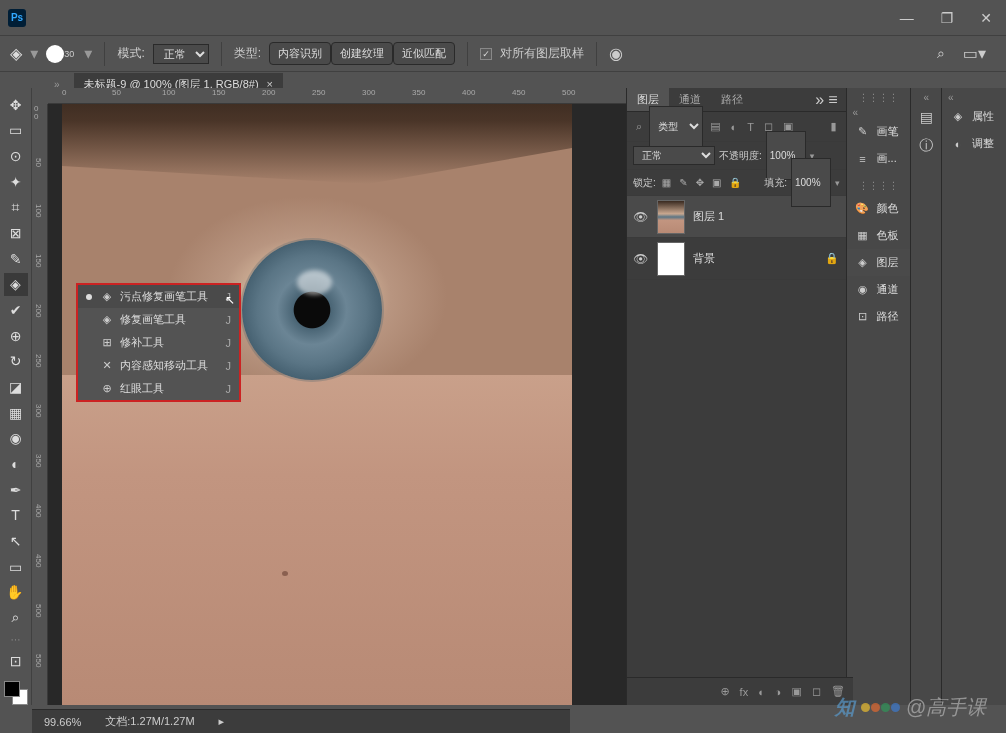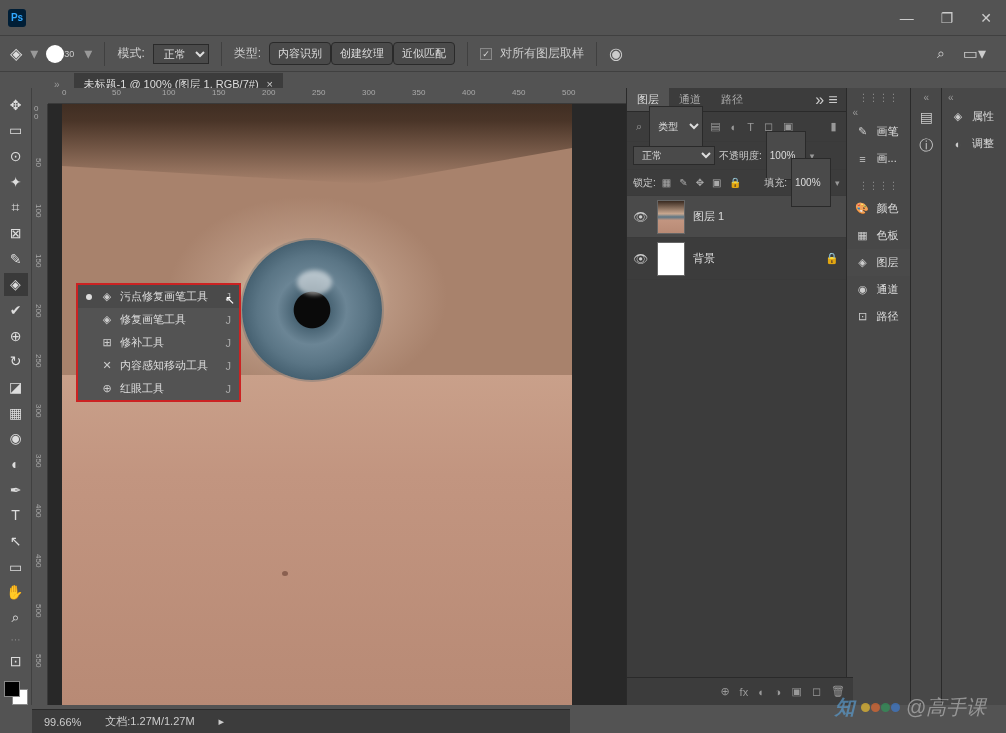--- a/index.html
+++ b/index.html
@@ -132,21 +132,21 @@
   <div class="sep"></div>
   <span style="color:#ccc">◉</span>
   <div class="spacer"></div>
   <span style="color:#ccc;font-size:14px">⌕</span>
   <span style="color:#ccc;margin:0 10px">▭▾</span>
 </div>
 
 <div class="doc-tab-bar">
   <span class="panel-expand-arrow" style="position:static;margin-right:8px">»</span>
   <div class="doc-tab">
-    <span>未标题-1 @ 100% (图层 1, RGB/7#)</span>
+    <span>未标题-9 @ 100% (图层 1, RGB/8#)</span>
     <span class="close">×</span>
   </div>
 </div>
 
 <div class="main-area">
 
   <div class="toolbar-left">
     <div class="tool-btn">✥</div>
     <div class="tool-btn">▭</div>
     <div class="tool-btn">⊙</div>

